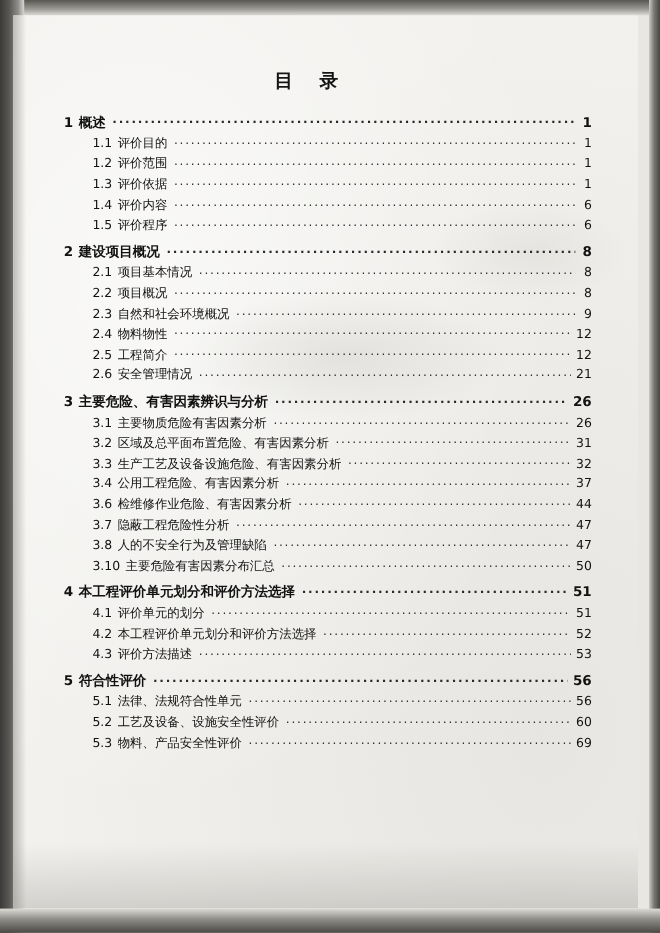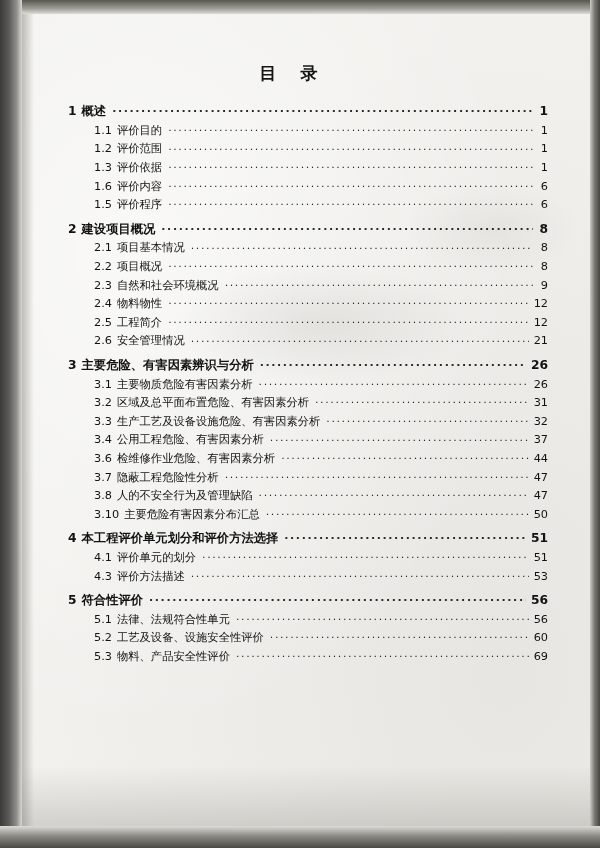--- a/index.html
+++ b/index.html
@@ -40,21 +40,21 @@
     background: linear-gradient(to bottom, #57564f 0%, #9c9b95 60%, #ddddd8 100%);
   }
   .edge-bottom {
     position: absolute;
     left: 0; bottom: 0;
     width: 600px; height: 22px;
     background: linear-gradient(to top, #4a4944 0%, #8c8b85 55%, #dcdbd6 100%);
   }
   .page {
     position: absolute;
-    left: 22px; top: 14px;
+    left: 12px; top: 14px;
     width: 568px; height: 812px;
     background: #f2f1ee;
     background-image:
       radial-gradient(ellipse at 20% 30%, rgba(255,255,255,0.55), rgba(255,255,255,0) 60%),
       radial-gradient(ellipse at 85% 80%, rgba(210,208,202,0.35), rgba(255,255,255,0) 70%);
     box-sizing: border-box;
     overflow: hidden;
   }
   .page-inner {
     position: absolute;
@@ -197,21 +197,21 @@
             <span class="dots"></span>
             <span class="pg">1</span>
           </div>
           <div class="row lvl2">
             <span class="num">1.3</span>
             <span class="label">评价依据</span>
             <span class="dots"></span>
             <span class="pg">1</span>
           </div>
           <div class="row lvl2">
-            <span class="num">1.6</span>
+            <span class="num">1.4</span>
             <span class="label">评价内容</span>
             <span class="dots"></span>
             <span class="pg">6</span>
           </div>
           <div class="row lvl2">
             <span class="num">1.5</span>
             <span class="label">评价程序</span>
             <span class="dots"></span>
             <span class="pg">6</span>
           </div>
@@ -315,20 +315,26 @@
             <span class="num">4</span>
             <span class="label">本工程评价单元划分和评价方法选择</span>
             <span class="dots"></span>
             <span class="pg">51</span>
           </div>
           <div class="row lvl2">
             <span class="num">4.1</span>
             <span class="label">评价单元的划分</span>
             <span class="dots"></span>
             <span class="pg">51</span>
+          </div>
+          <div class="row lvl2">
+            <span class="num">4.2</span>
+            <span class="label">本工程评价单元划分和评价方法选择</span>
+            <span class="dots"></span>
+            <span class="pg">52</span>
           </div>
           <div class="row lvl2">
             <span class="num">4.3</span>
             <span class="label">评价方法描述</span>
             <span class="dots"></span>
             <span class="pg">53</span>
           </div>
           <div class="row lvl1">
             <span class="num">5</span>
             <span class="label">符合性评价</span>

